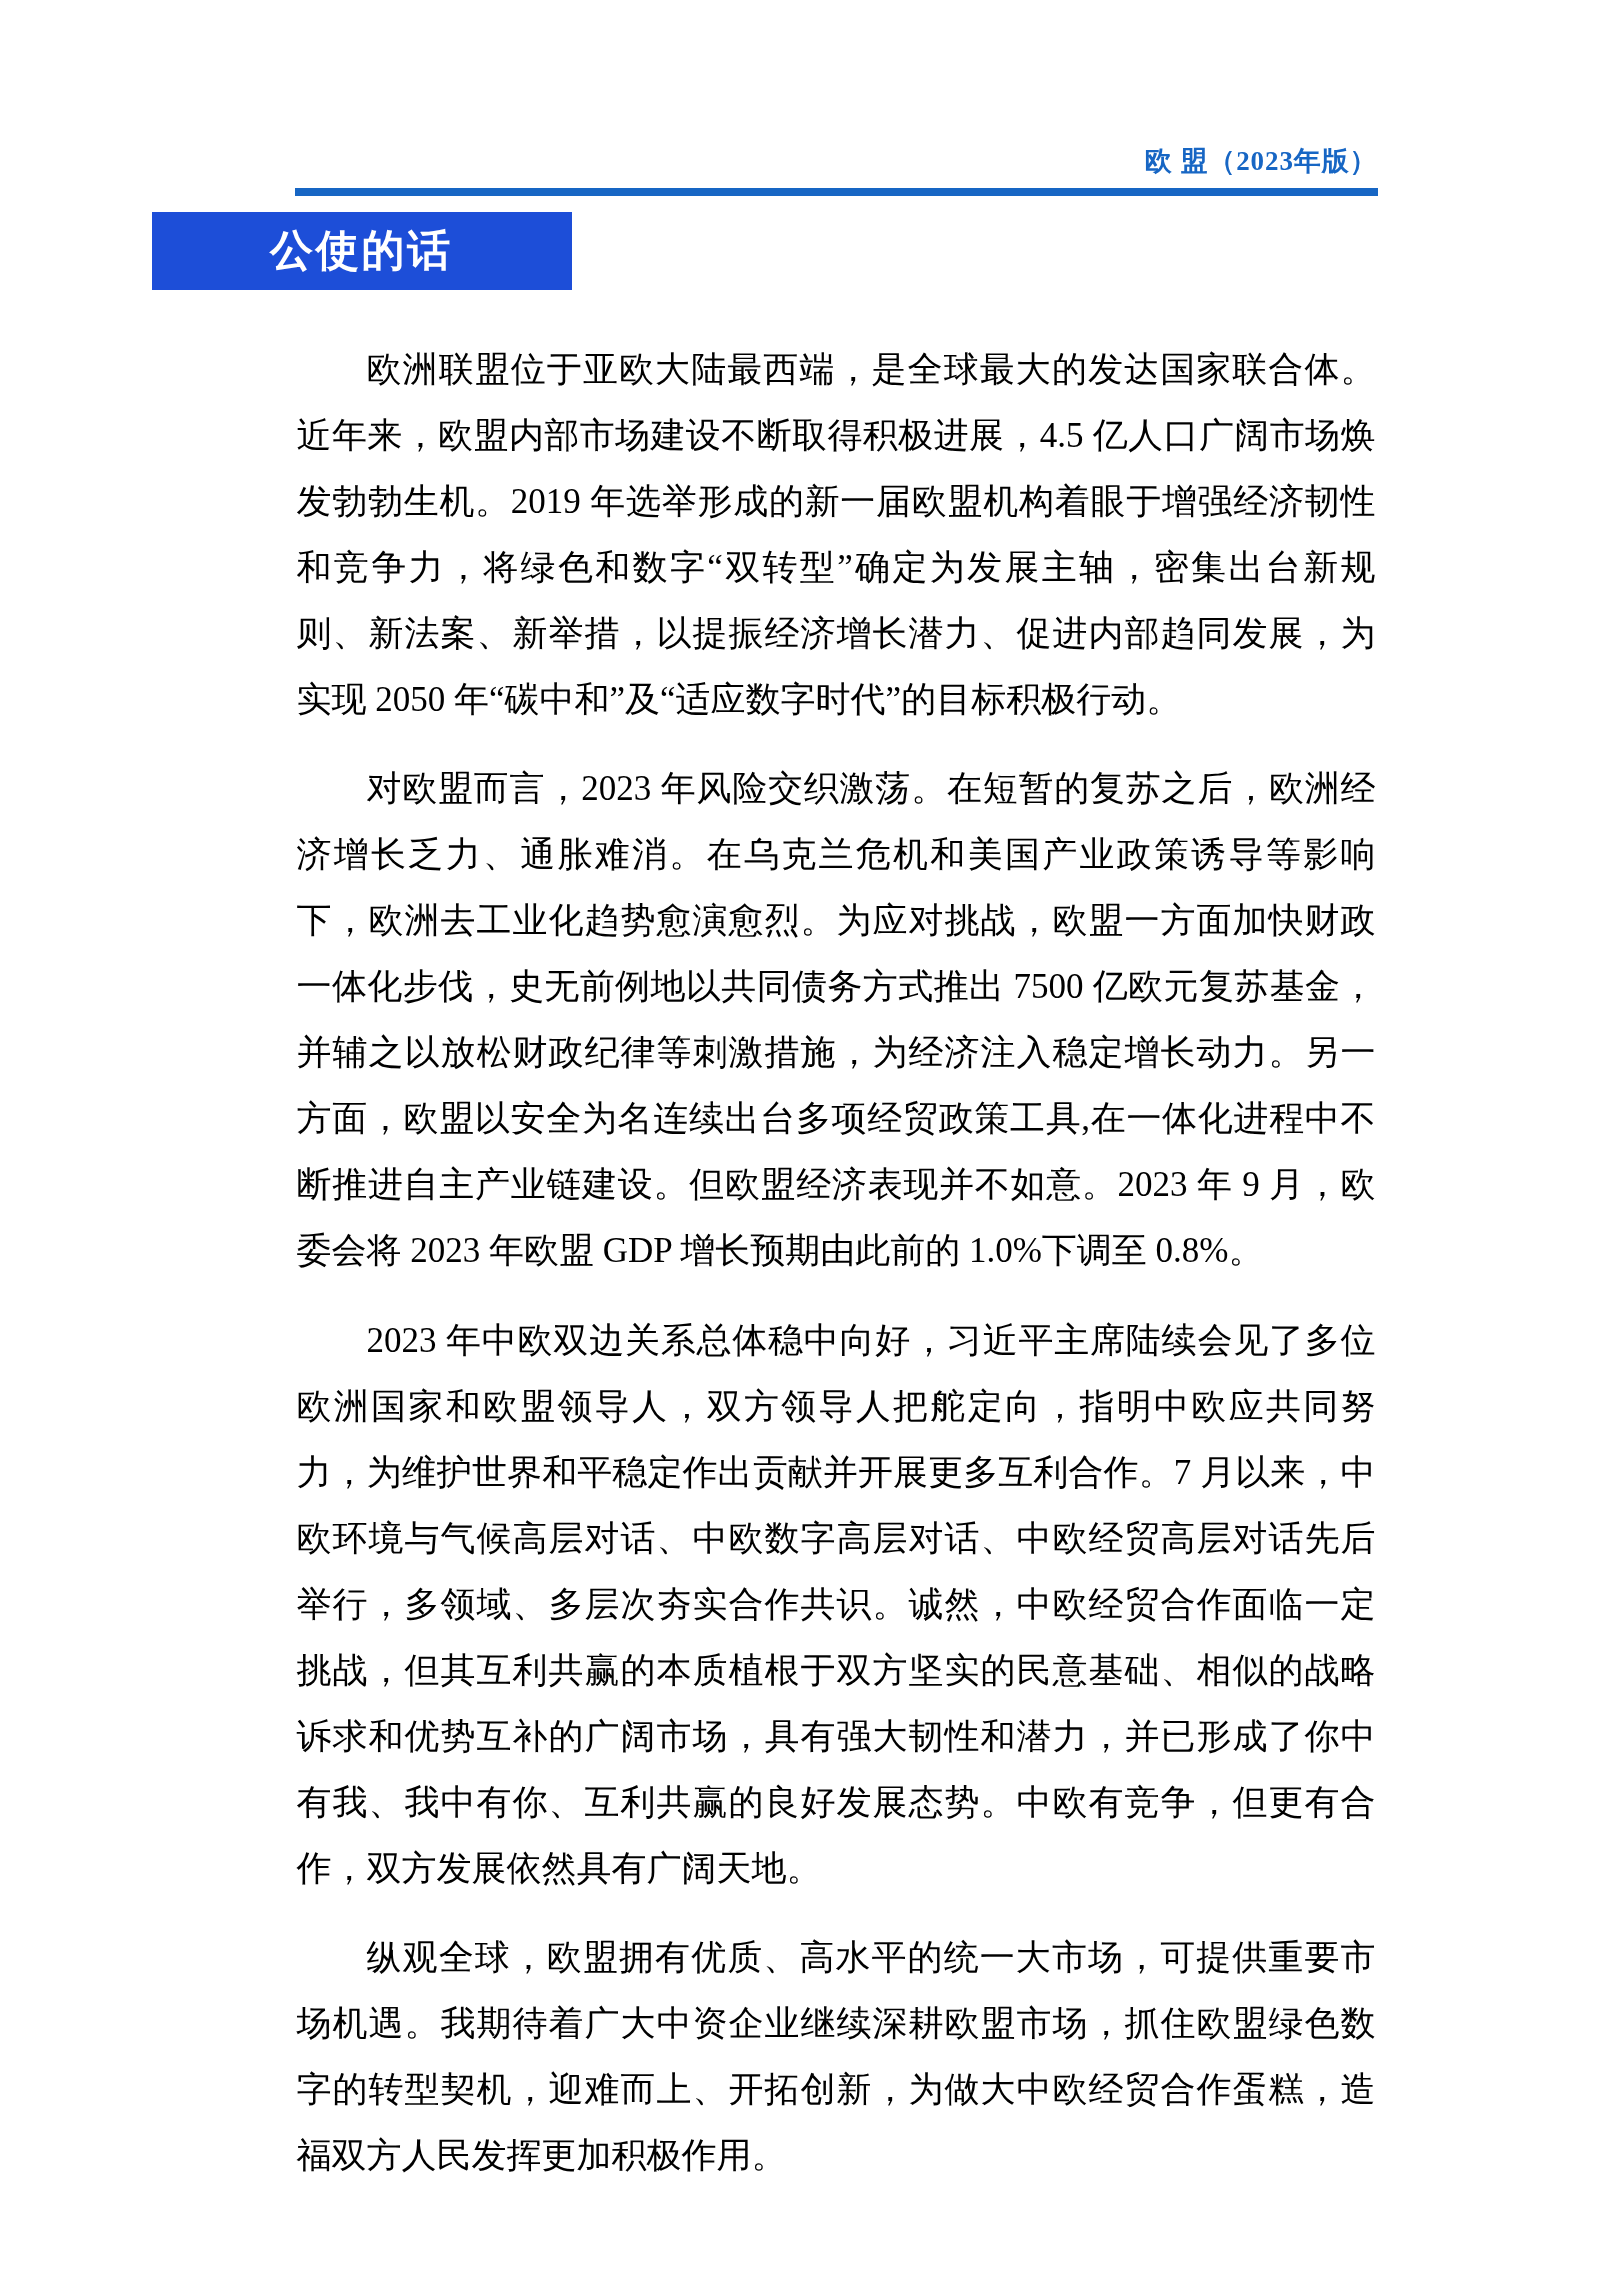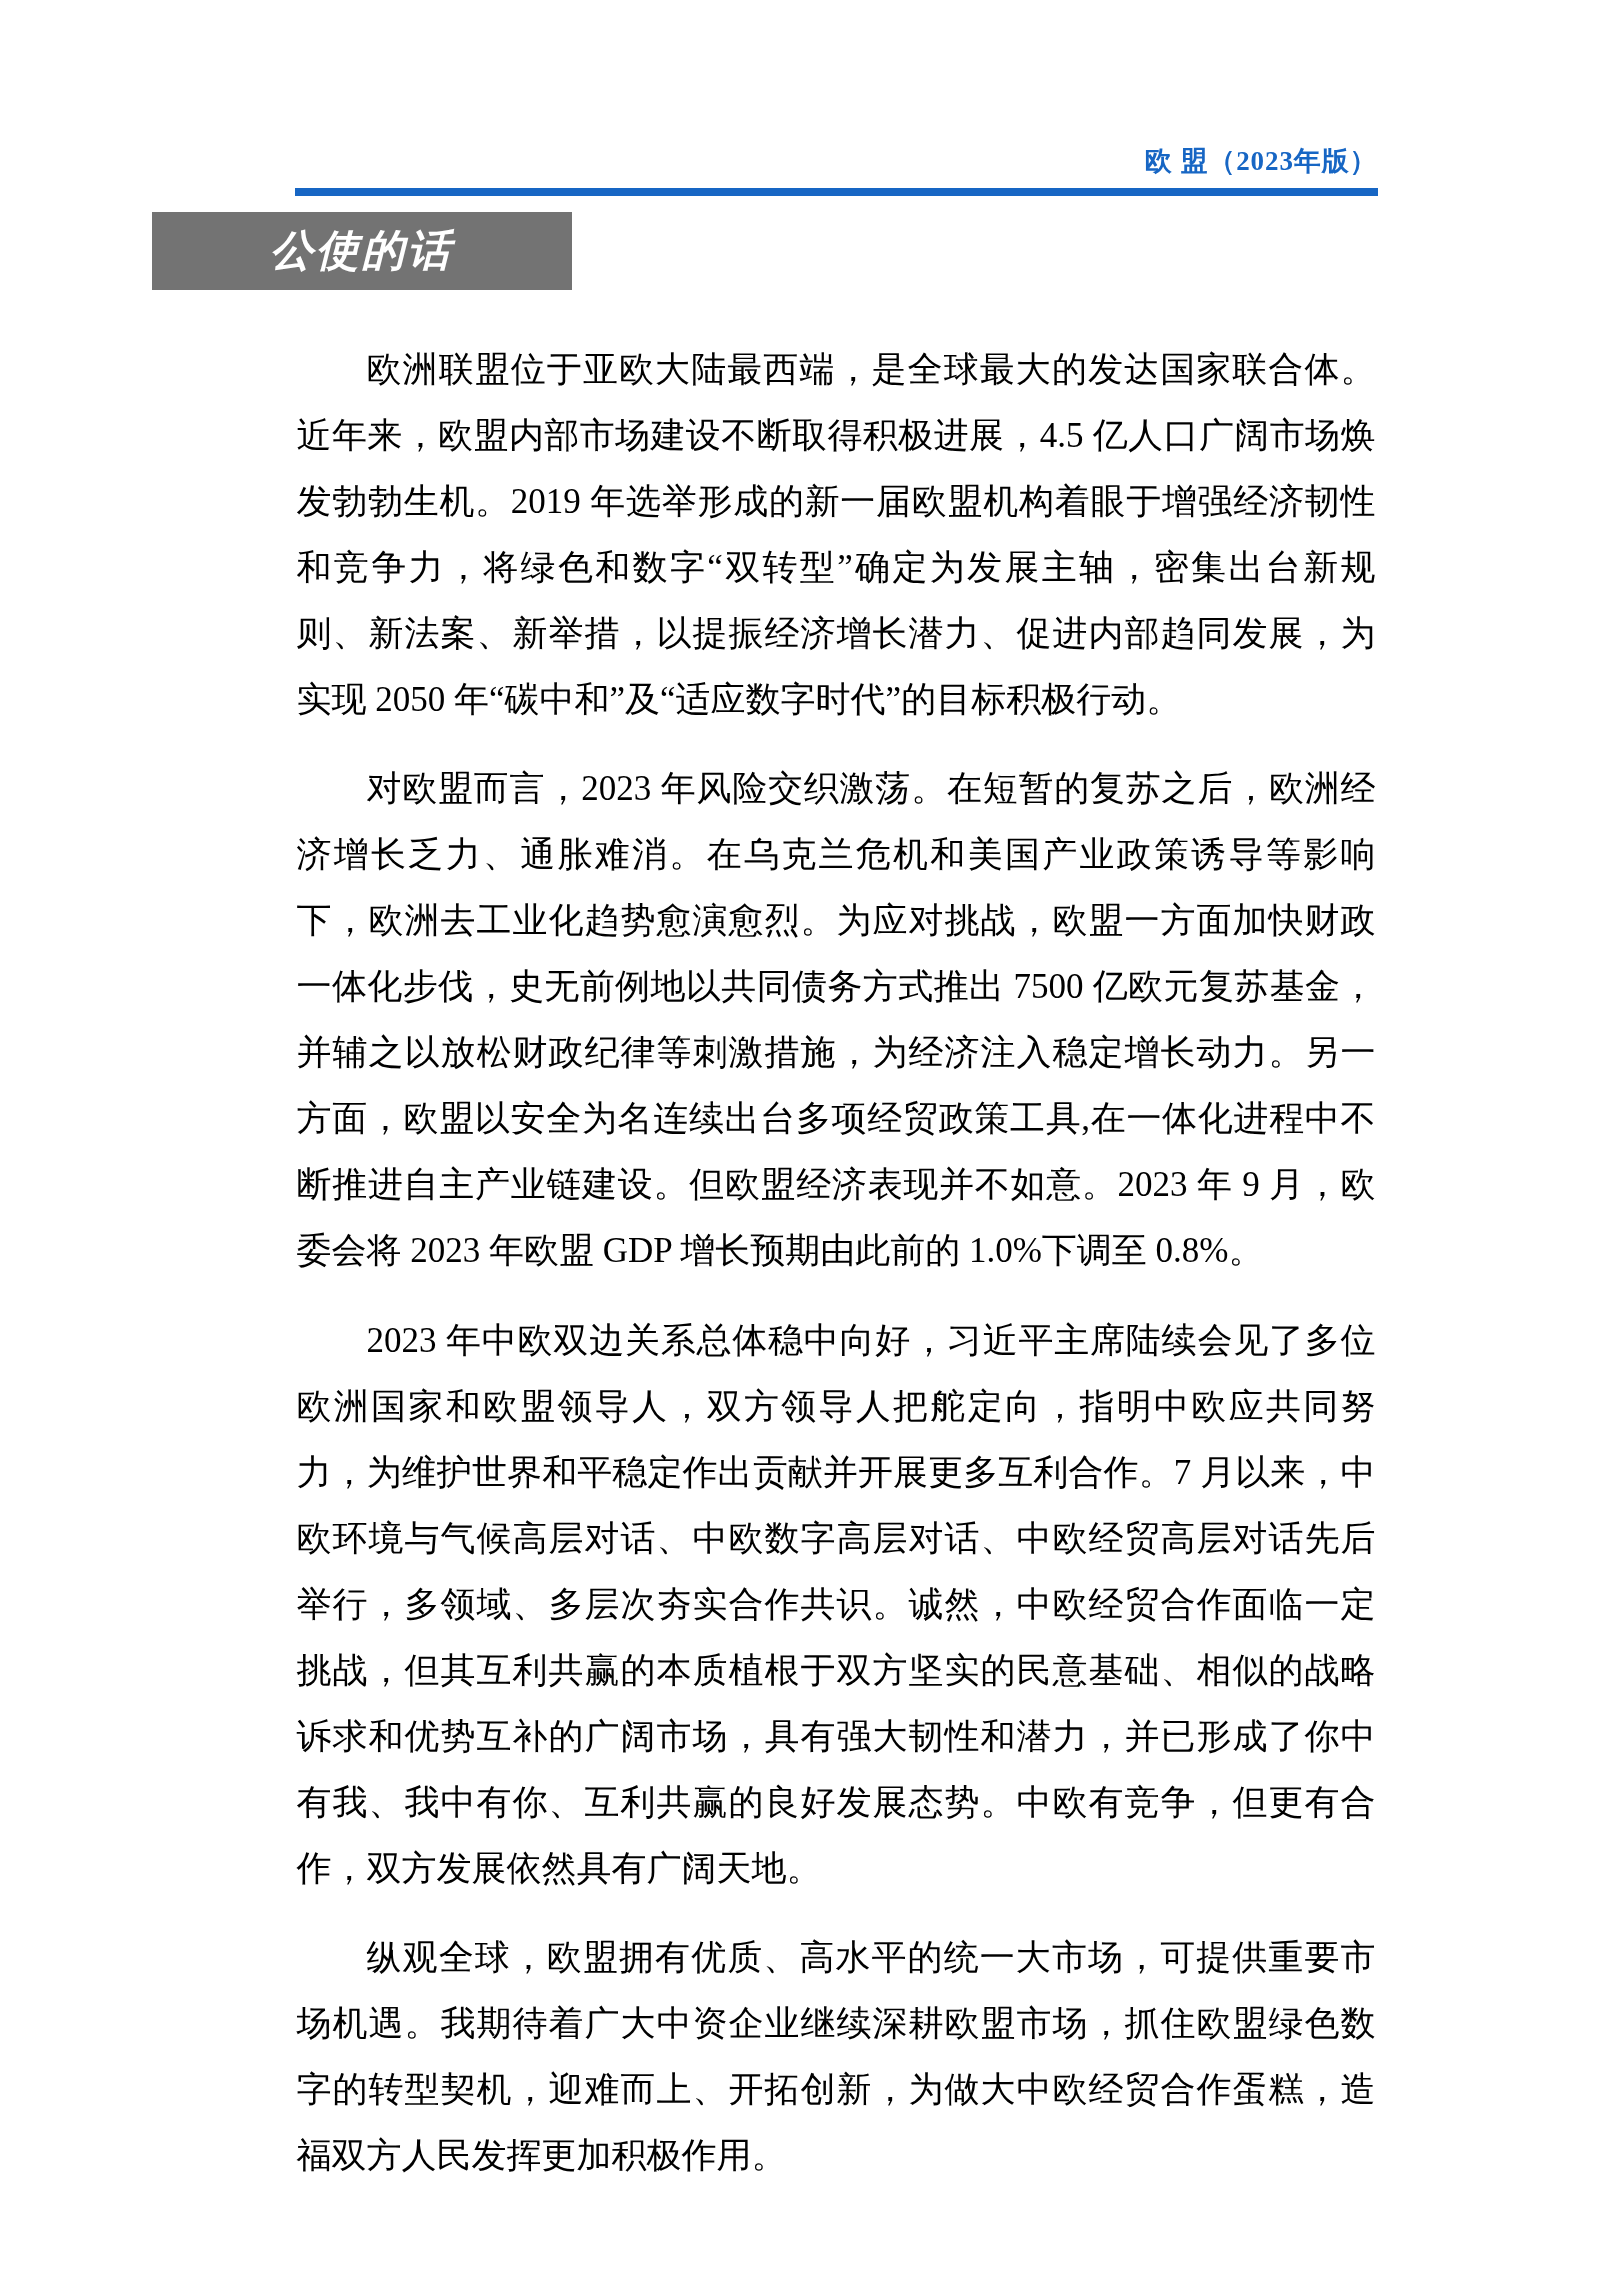--- a/index.html
+++ b/index.html
@@ -31,25 +31,24 @@
   }
   .header-rule {
     height: 8.2px;
     margin: 9px 86px 0 143px;
     background: #1766c4;
   }
   .title-box {
     margin-top: 15.5px;
     width: 420px;
     height: 78px;
-    background: #737373;
+    background: #1d4ed8;
     display: flex;
     align-items: center;
     justify-content: center;
-    font-style: italic;
   }
   .title-box .section-title {
     font-family: "Liberation Sans", "DejaVu Sans", sans-serif;
     font-weight: bold;
     font-size: 43px;
     letter-spacing: 2.7px;
     color: #ffffff;
   }
   .content {
     margin: 0 88px 0 145px;

